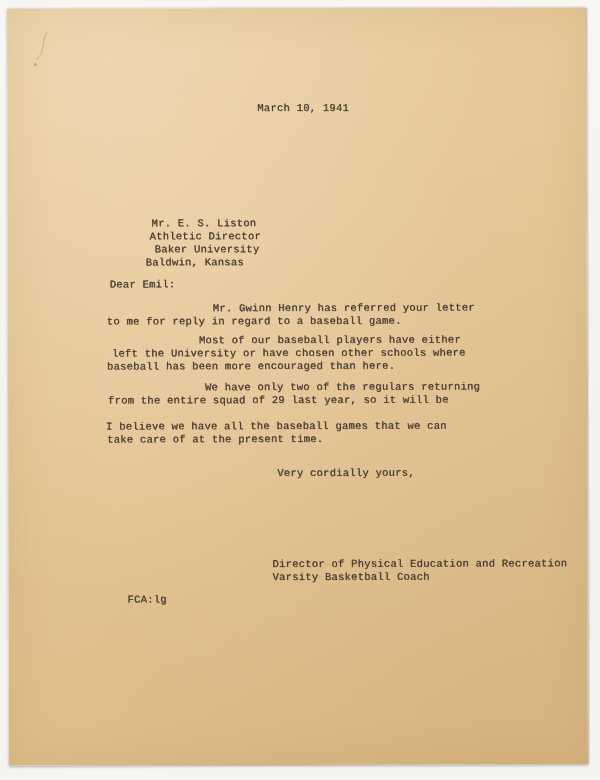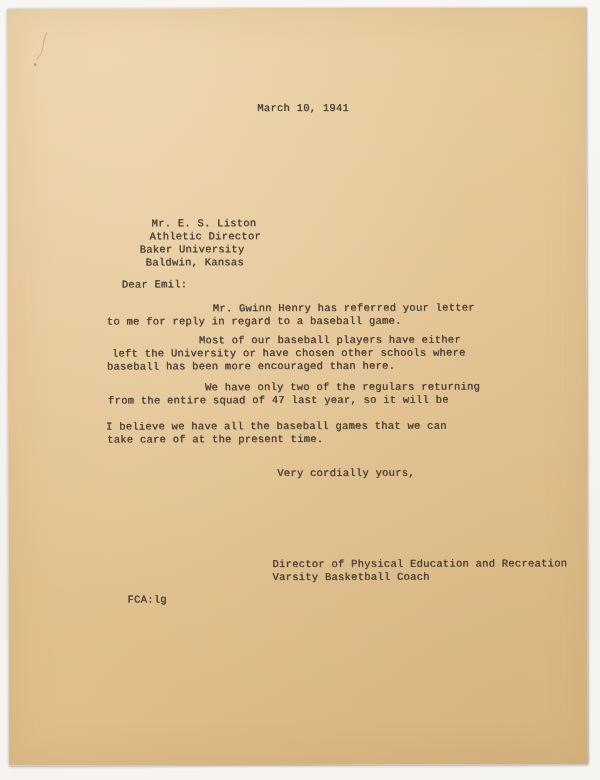--- a/index.html
+++ b/index.html
@@ -60,34 +60,34 @@
 
     <svg class="crease" width="40" height="50" viewBox="0 0 40 50">
       <path d="M22 4 C15 14 22 20 12 30" stroke="#bd976a" stroke-width="1" fill="none" opacity="0.8"></path>
       <circle cx="10" cy="36" r="1.4" fill="#8a6b4a" opacity="0.65"></circle>
     </svg>
 
     <div class="t" style="left:250px; top:94px">March 10, 1941</div>
 
     <div class="t" style="left:144px; top:209px">Mr. E. S. Liston</div>
     <div class="t" style="left:142px; top:222px">Athletic Director</div>
-    <div class="t" style="left:132px; top:235px">Baker University</div>
+    <div class="t" style="left:147px; top:235px">Baker University</div>
     <div class="t" style="left:138px; top:248px">Baldwin, Kansas</div>
 
-    <div class="t" style="left:114px; top:270px">Dear Emil:</div>
+    <div class="t" style="left:102px; top:270px">Dear Emil:</div>
 
     <div class="t" style="left:99px; top:307px">to me for reply in regard to a baseball game.</div>
     <div class="t" style="left:205px; top:294px">Mr. Gwinn Henry has referred your letter</div>
 
     <div class="t" style="left:191px; top:326px">Most of our baseball players have either</div>
     <div class="t" style="left:104px; top:339px">left the University or have chosen other schools where</div>
     <div class="t" style="left:99px; top:352px">baseball has been more encouraged than here.</div>
 
     <div class="t" style="left:197px; top:373px">We have only two of the regulars returning</div>
-    <div class="t" style="left:100px; top:386px">from the entire squad of 47 last year, so it will be</div>
+    <div class="t" style="left:100px; top:386px">from the entire squad of 29 last year, so it will be</div>
     <div class="t" style="left:98px; top:412px">I believe we have all the baseball games that we can</div>
     <div class="t" style="left:99px; top:425px">take care of at the present time.</div>
 
     <div class="t" style="left:269px; top:459px">Very cordially yours,</div>
 
     <div class="t" style="left:264px; top:550px">Director of Physical Education and Recreation</div>
     <div class="t" style="left:264px; top:563px">Varsity Basketball Coach</div>
 
     <div class="t" style="left:119px; top:585px">FCA:lg</div>
 

